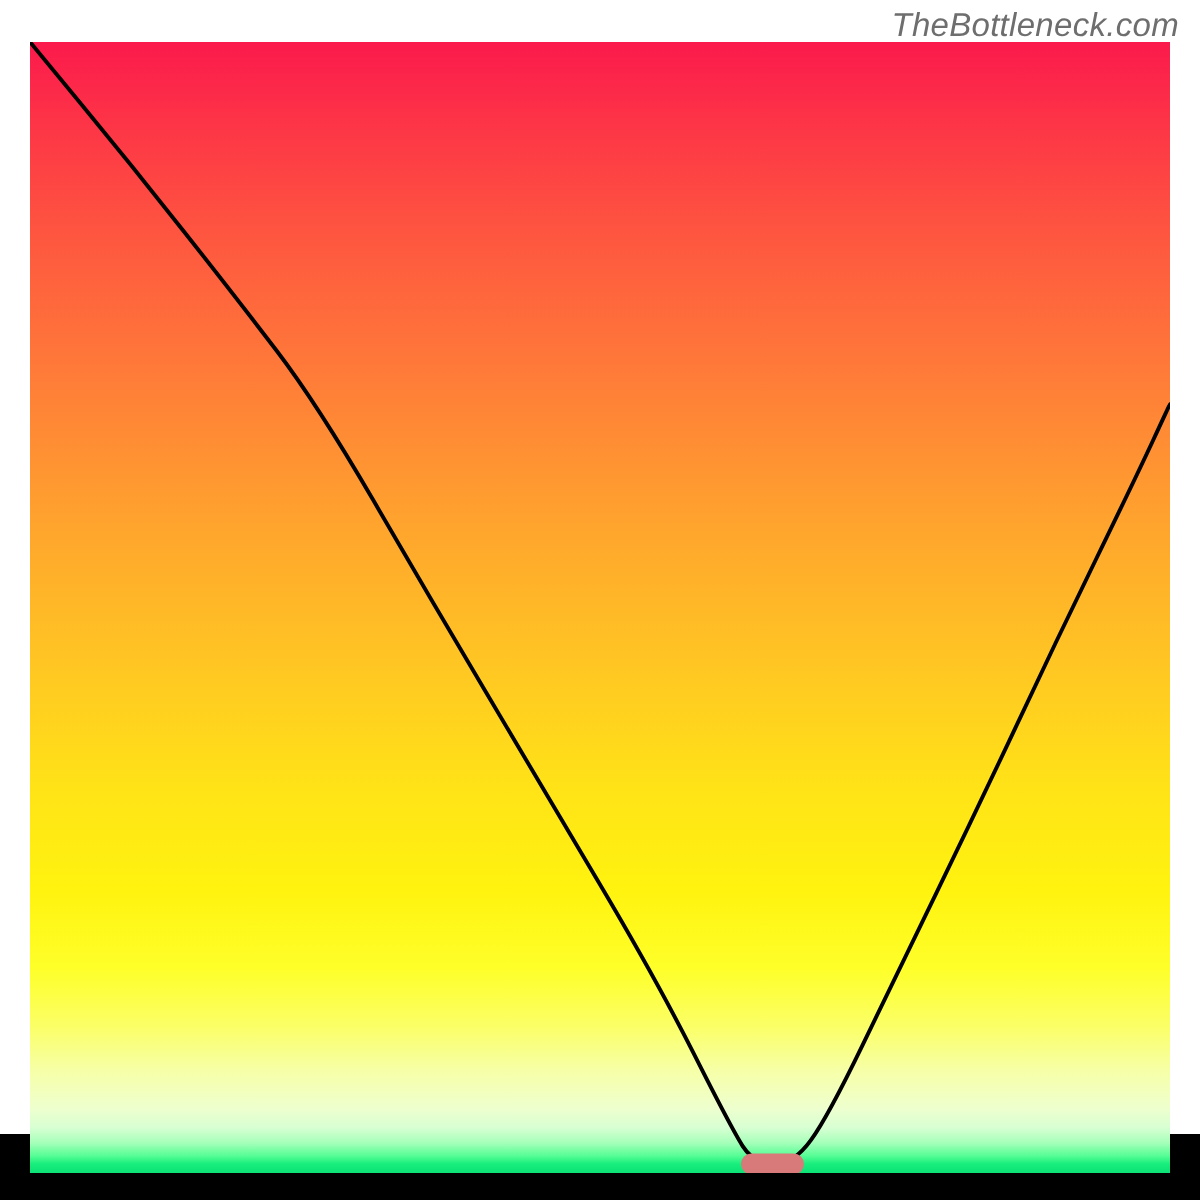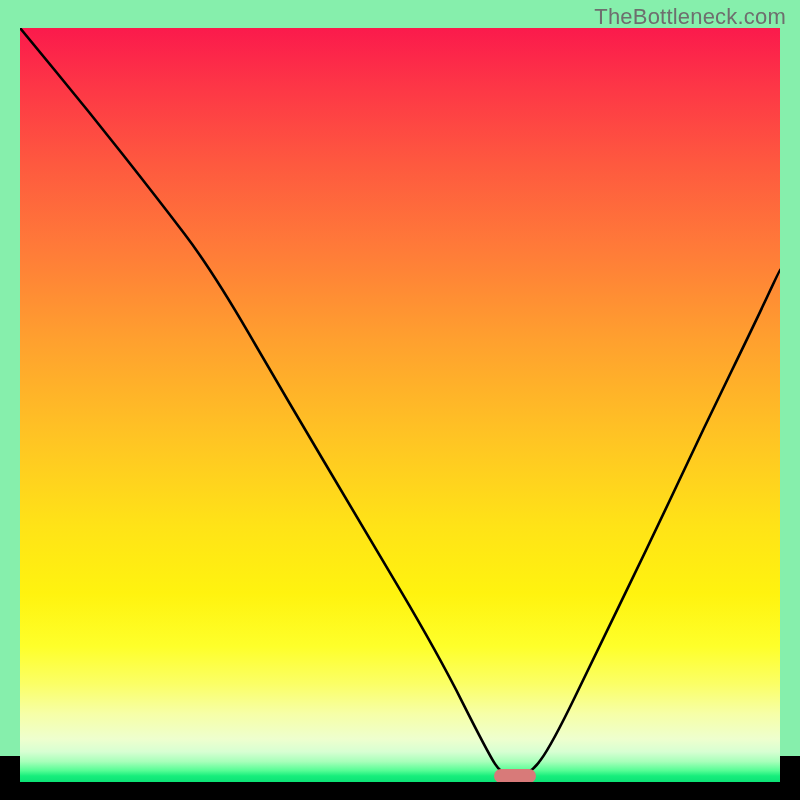--- a/index.html
+++ b/index.html
@@ -8,21 +8,22 @@
     width: 800px;
     height: 800px;
     background: #000;
     overflow: hidden;
     font-family: Arial, Helvetica, sans-serif;
   }
   .frame {
     position: relative;
     width: 800px;
     height: 756px;
-    background: #86efac;
+    background: #ffffff;
+    font-style: italic;
   }
   .watermark {
     position: absolute;
     top: 4px;
     right: 14px;
     color: #6e6e6e;
     font-size: 22px;
     font-weight: 500;
     letter-spacing: 0.2px;
     z-index: 10;

